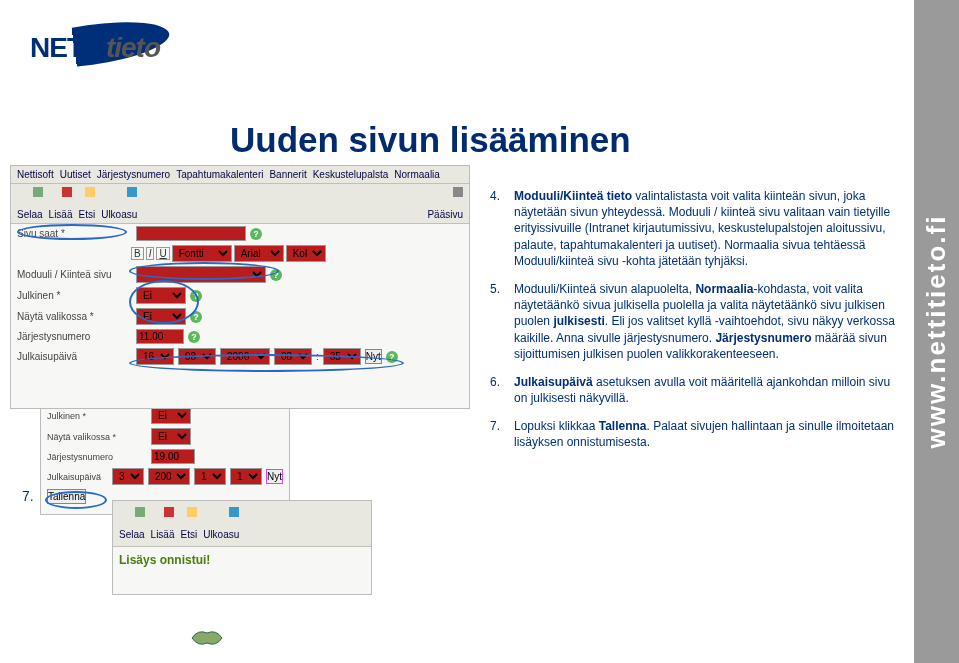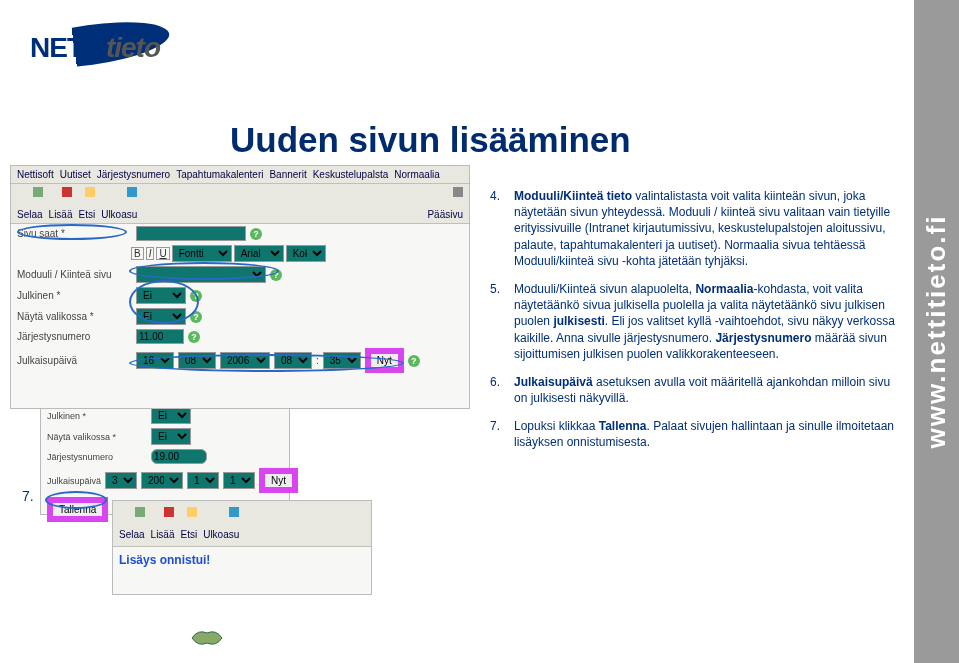--- a/index.html
+++ b/index.html
@@ -108,21 +108,21 @@
   .form-row {
     display: flex;
     align-items: center;
     padding: 2px 6px;
     gap: 4px;
   }
   .form-row .lbl { width: 115px; color: #444; }
   .form-row input[type=text], .form-row select {
     font-size: 10px;
     border: 1px solid #999;
-    background: #0f766e;
+    background: #b91c1c;
     padding: 1px 2px;
   }
   .ovl {
     position: absolute;
     border: 2px solid #2a68c8;
     border-radius: 50%;
     pointer-events: none;
   }
 
   
@@ -153,27 +153,27 @@
     background: #5cb85c;
     border-radius: 50%;
     color: #fff;
     font-size: 9px;
     line-height: 12px;
     text-align: center;
     font-weight: 700;
   }
   .btn {
     background: #eee;
-    border: 6px solid #d946ef;
-    padding: 1px 6px;
+    border: 1px solid #d946ef;
+    padding: 1px 0;
     font-size: 10px;
     cursor: pointer;
   }
   .msg {
-    color: #1d4ed8;
+    color: #4d7c0f;
     font-weight: 700;
     font-size: 12px;
     padding: 6px;
   }
 </style>
 </head>
 <body>
 
 <div class="logo-area">
   <div class="logo-swoosh">
@@ -286,21 +286,21 @@
   <div class="form-row">
       <span class="lbl" style="width:100px">Julkinen *</span>
       <select style="width:40px"><option>Ei</option></select>
     </div>
   <div class="form-row">
       <span class="lbl" style="width:100px">Näytä valikossa *</span>
       <select style="width:40px"><option>Ei</option></select>
     </div>
   <div class="form-row">
       <span class="lbl" style="width:100px">Järjestysnumero</span>
-      <input type="text" style="width: 56px; border-radius: 6px;" value="19.00">
+      <input type="text" style="width: 44px;" value="19.00">
     </div>
   <div class="form-row">
       <span class="lbl" style="width:100px">Julkaisupäivä</span>
     <select style="width:32px"><option>38</option></select>
     <select style="width:42px"><option>2006</option></select>
     <select style="width:32px"><option>10</option></select>
     <select style="width:32px"><option>17</option></select>
     <button class="btn">Nyt</button>
   </div>
   <div class="form-row">

